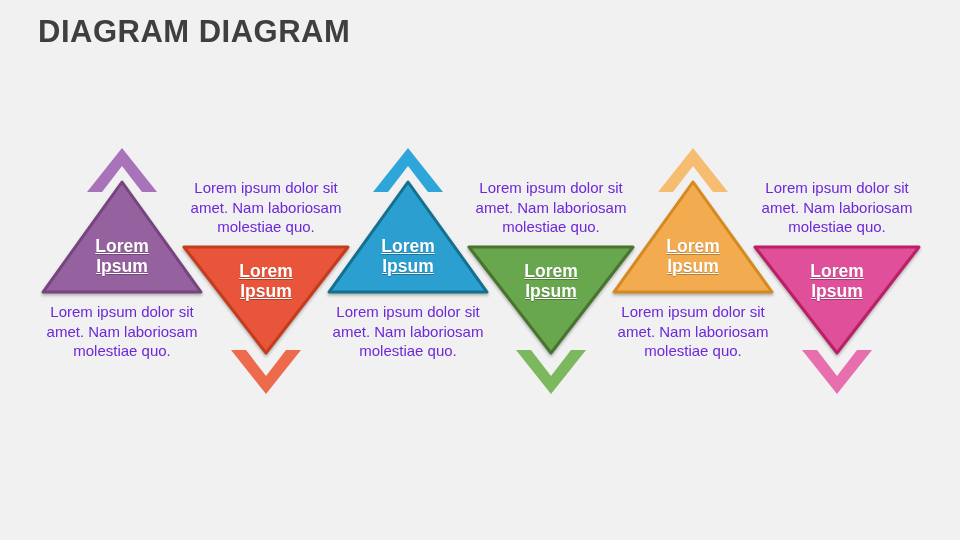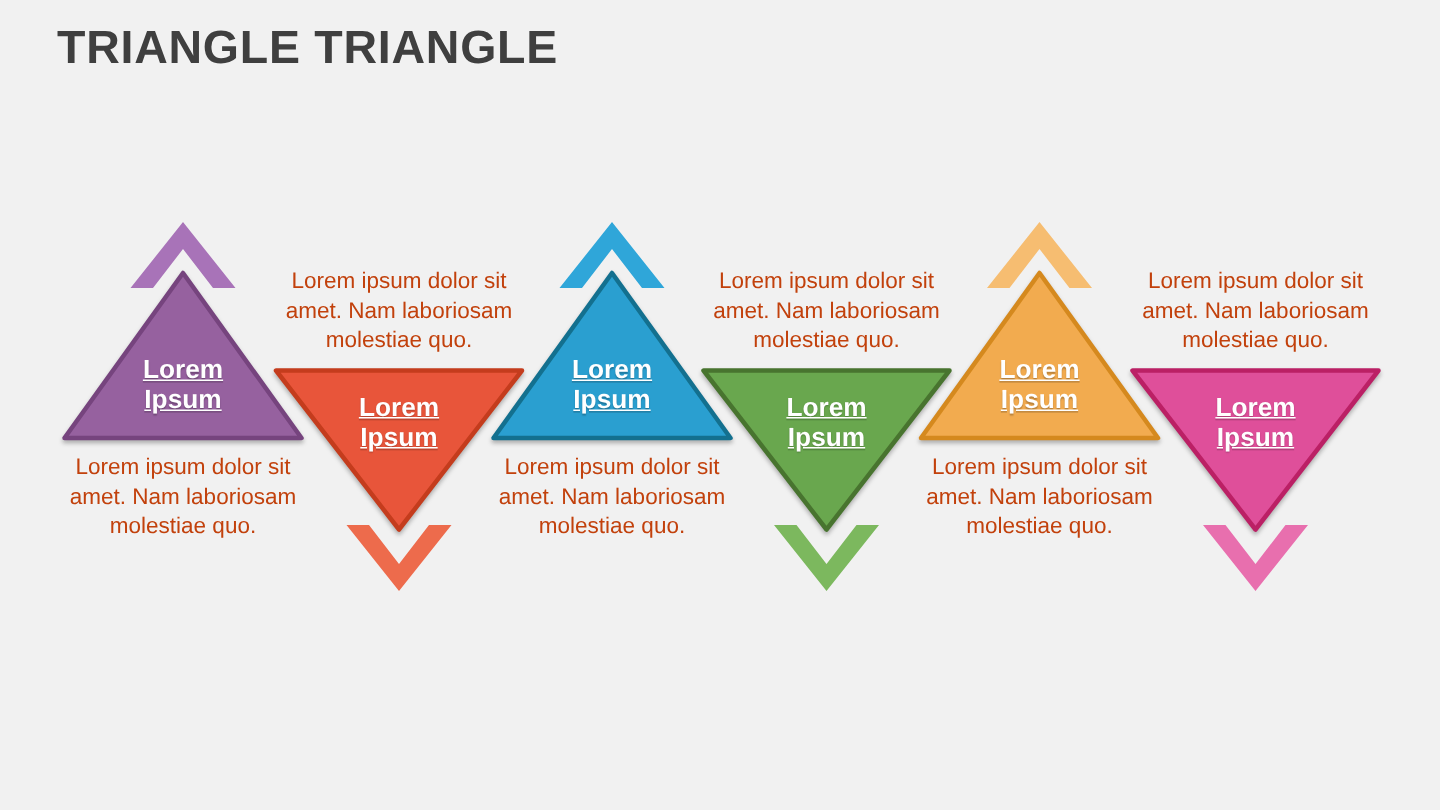--- a/index.html
+++ b/index.html
@@ -50,33 +50,33 @@
     text-shadow: 0 1px 1px rgba(0,0,0,0.25);
     text-decoration: underline;
   }
   .unit.up .tri-label   { top: 96px; }
   .unit.down .tri-label { top: 121px; }
   .desc {
     position: absolute;
     left: 0;
     width: 190px;
     text-align: center;
-    color: #c2410c;
+    color: #6d28d9;
     font-size: 15px;
     line-height: 19.5px;
   }
   .unit.up .desc   { top: 162px; }
   .unit.down .desc { top: 38px; }
 </style>
 </head>
 <body>
 
 <div class="stage">
 
-  <div class="slide-title">TRIANGLE TRIANGLE</div>
+  <div class="slide-title">DIAGRAM DIAGRAM</div>
 
   <div class="unit up" style="left:27px">
     <svg class="chevron-svg" viewBox="0 0 72 46">
       <polygon points="36,1 71,45 56,45 36,19 16,45 1,45" fill="#a873b8"></polygon>
     </svg>
     <svg class="tri-svg" viewBox="0 0 164 116">
       <polygon points="82,3 161,113 3,113" stroke-width="3" stroke-linejoin="round" fill="#96619f" stroke="#76447e"></polygon>
     </svg>
     <div class="tri-label">
       <div>Lorem</div>

